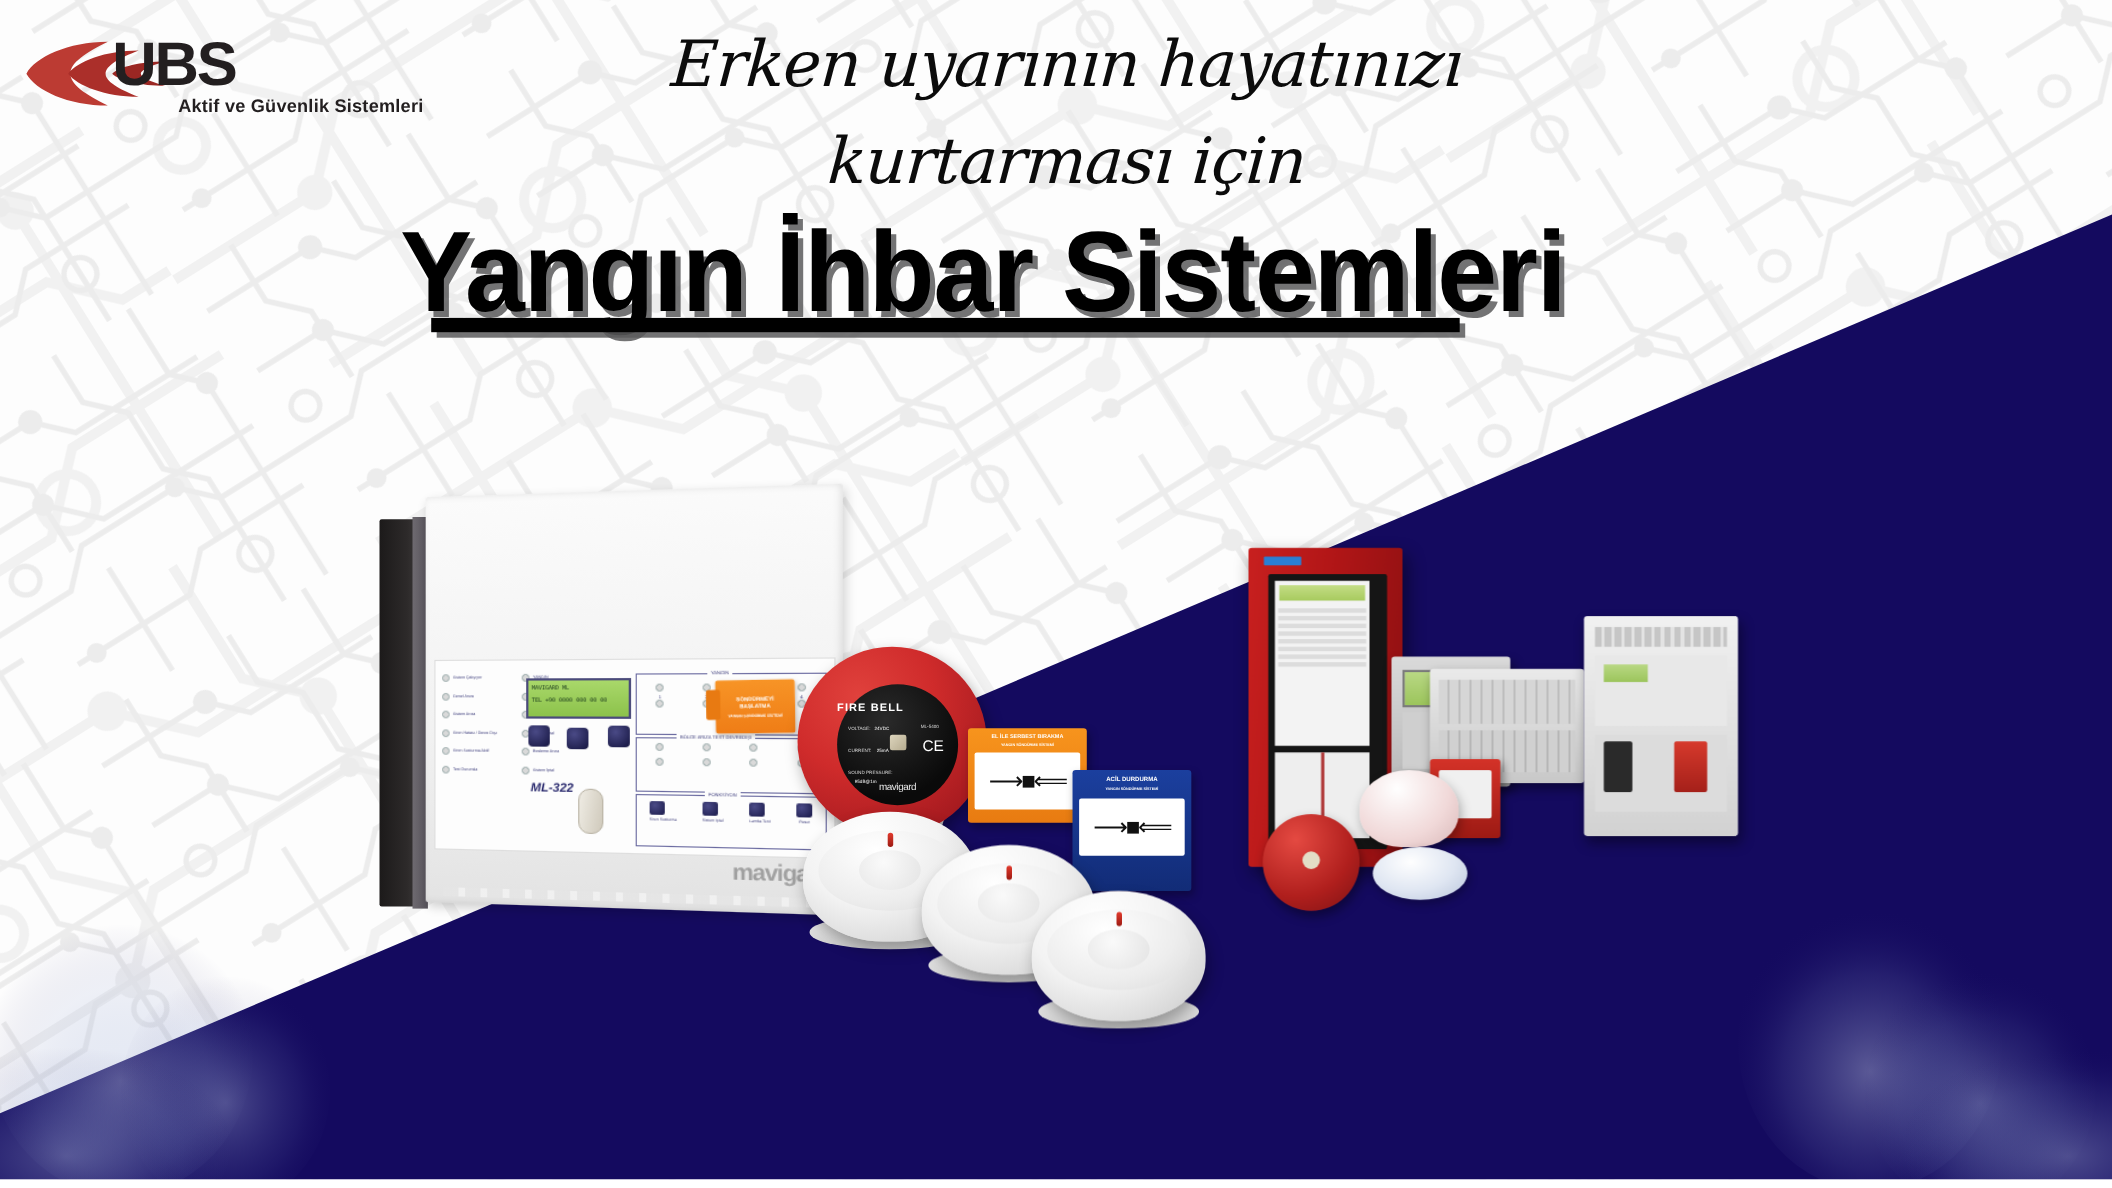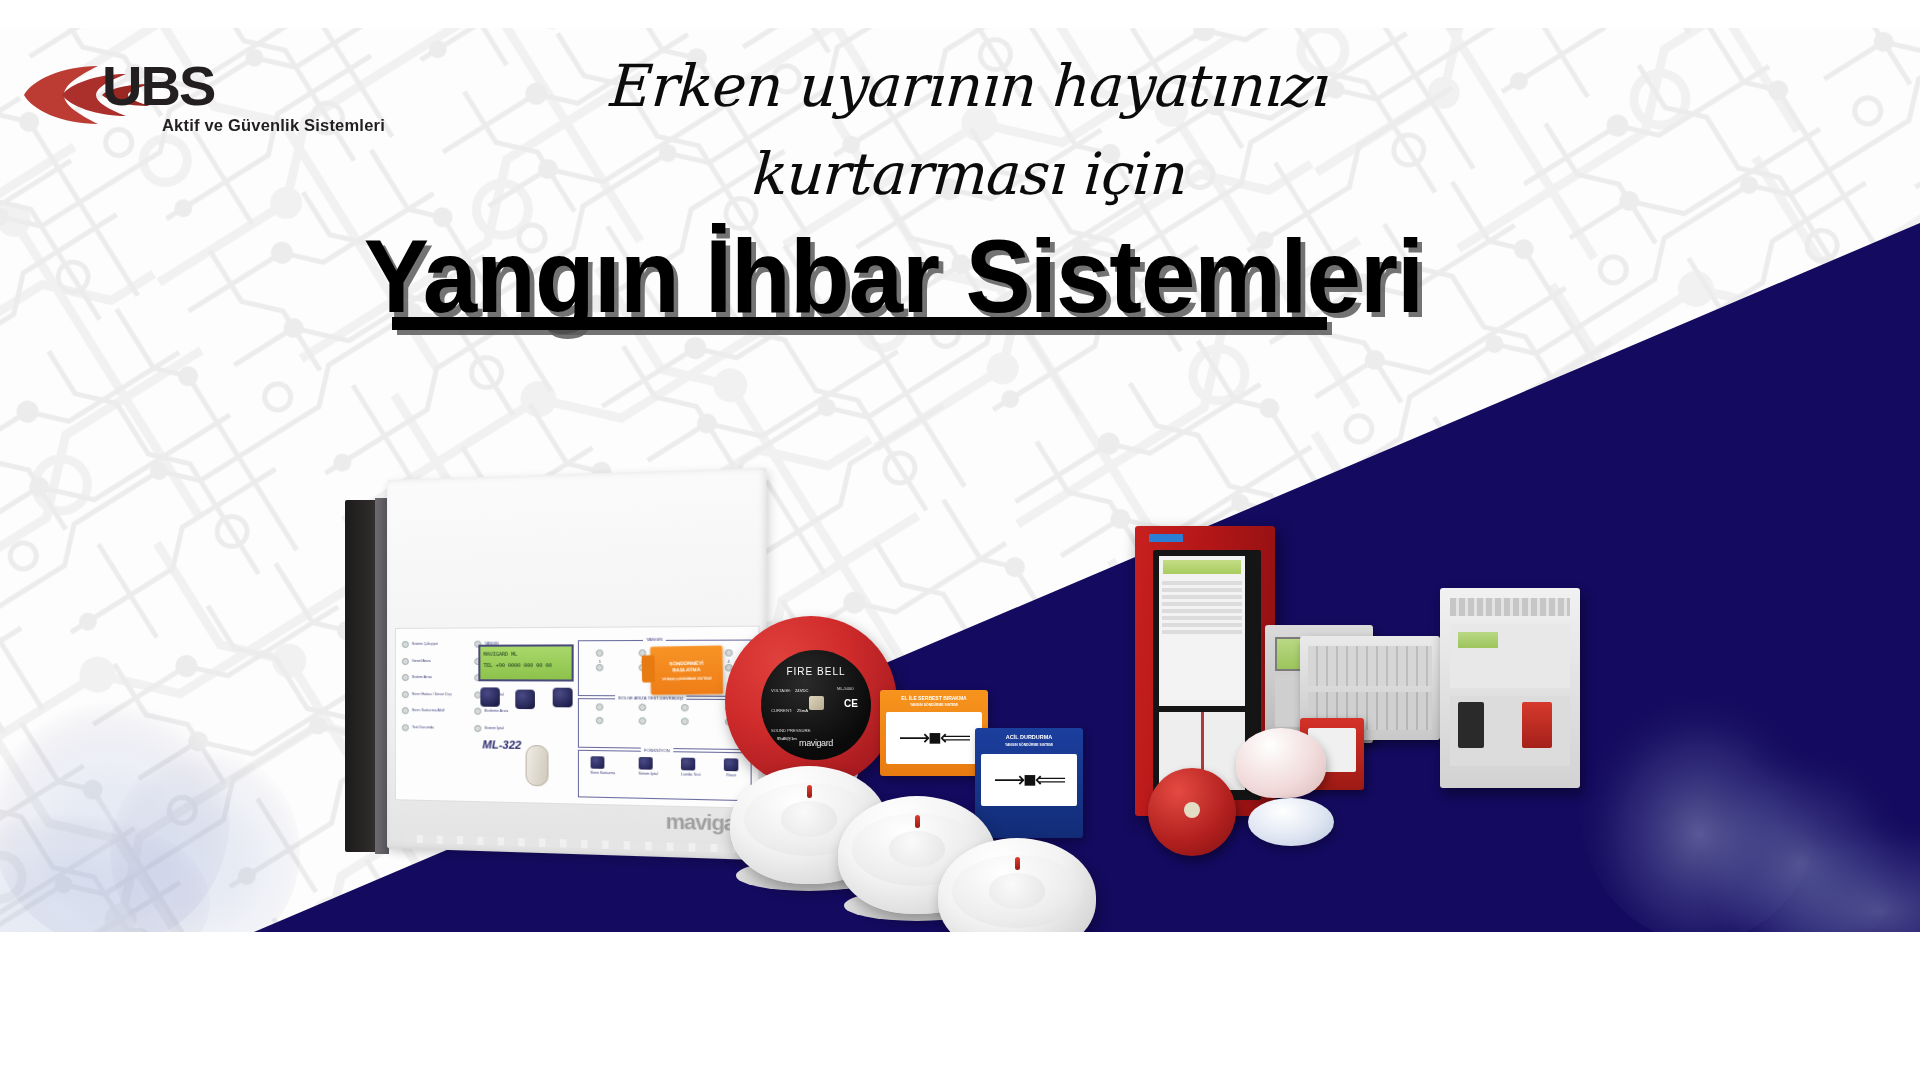--- a/index.html
+++ b/index.html
@@ -2,21 +2,21 @@
 <html><head>
 <meta charset="utf-8">
 <title>UBS Yangın İhbar Sistemleri</title>
 <style>
   html,body{margin:0;padding:0;}
   body{
     width:1920px;height:1080px;overflow:hidden;
     background:#ffffff;
     font-family:"Liberation Sans", sans-serif;
   }
-  #stage{position:relative;width:1920px;height:904px;overflow:hidden;background:#fff;margin-top:28px;}
+  #stage{position:relative;width:1920px;height:1072px;overflow:hidden;background:#fff;}
 
   
   .bg-white{position:absolute;inset:0;background:#fdfdfd;}
   .circuit{position:absolute;left:0;top:0;width:1920px;height:1080px;opacity:1;}
   .smoke{position:absolute;left:0;bottom:0;width:1920px;height:330px;pointer-events:none;}
 
   
   .logo{position:absolute;left:22px;top:28px;width:380px;height:80px;}
   .logo-mark{position:absolute;left:0;top:8px;width:140px;height:62px;}
   .logo-ubs{
@@ -129,25 +129,25 @@
   .bell{position:absolute;left:725px;top:588px;width:172px;height:172px;}
   .bell-dome{
     position:absolute;inset:0;border-radius:50%;
     background:radial-gradient(circle at 32% 26%,#e0413c 0%,#cf2b2b 40%,#a81b20 78%,#7d1117 100%);
     box-shadow:3px 6px 14px rgba(0,0,0,.35);
   }
   .bell-face{
     position:absolute;left:36px;top:34px;width:110px;height:110px;border-radius:50%;
     background:radial-gradient(circle at 40% 30%,#2a2a2a,#0a0a0a 70%);
   }
-  .bell-title{position:absolute;top:16px;width:100%;text-align:center;font-size:10px;font-weight:normal;color:#fff;letter-spacing:1px;}
+  .bell-title{position:absolute;top:16px;width:100%;text-align:left;font-size:10px;font-weight:bold;color:#fff;letter-spacing:1px;}
   .bell-spec{position:absolute;font-size:4.2px;color:#dcdcdc;line-height:6px;}
   .bell-hub{position:absolute;left:48px;top:46px;width:15px;height:14px;background:linear-gradient(135deg,#ddd5bd,#b5ab8f);border-radius:2px;}
   .bell-brand{position:absolute;bottom:12px;width:100%;text-align:center;font-size:9px;color:#eaeaea;letter-spacing:-.4px;}
-  .ce{position:absolute;right:13px;top:48px;font-size:10px;color:#fff;font-weight:bold;}
+  .ce{position:absolute;right:13px;top:48px;font-size:14px;color:#fff;font-weight:normal;}
   .bell-base{position:absolute;left:38px;top:150px;width:96px;height:34px;border-radius:0 0 40px 40px;background:linear-gradient(180deg,#f2f2f2,#d6d6d6);}
 
   
   .cp{position:absolute;border-radius:3px;box-shadow:2px 4px 8px rgba(0,0,0,.3);}
   .cp-orange{left:880px;top:662px;width:108px;height:86px;background:linear-gradient(180deg,#f7941d,#e87b11);}
   .cp-ohdr{font-size:5px;color:#fff;font-weight:bold;text-align:center;padding-top:5px;line-height:6px;}
   .cp-white{position:absolute;left:6px;top:22px;width:96px;height:52px;background:#fff;border-radius:2px;}
   .cp-blue{left:975px;top:700px;width:108px;height:110px;background:linear-gradient(180deg,#1b3f9e,#122c77);}
   .cp-bhdr{font-size:5.5px;color:#fff;font-weight:bold;text-align:center;padding-top:6px;line-height:7px;}
   .cp-bwhite{position:absolute;left:6px;top:26px;width:96px;height:52px;background:#fff;border-radius:2px;}

